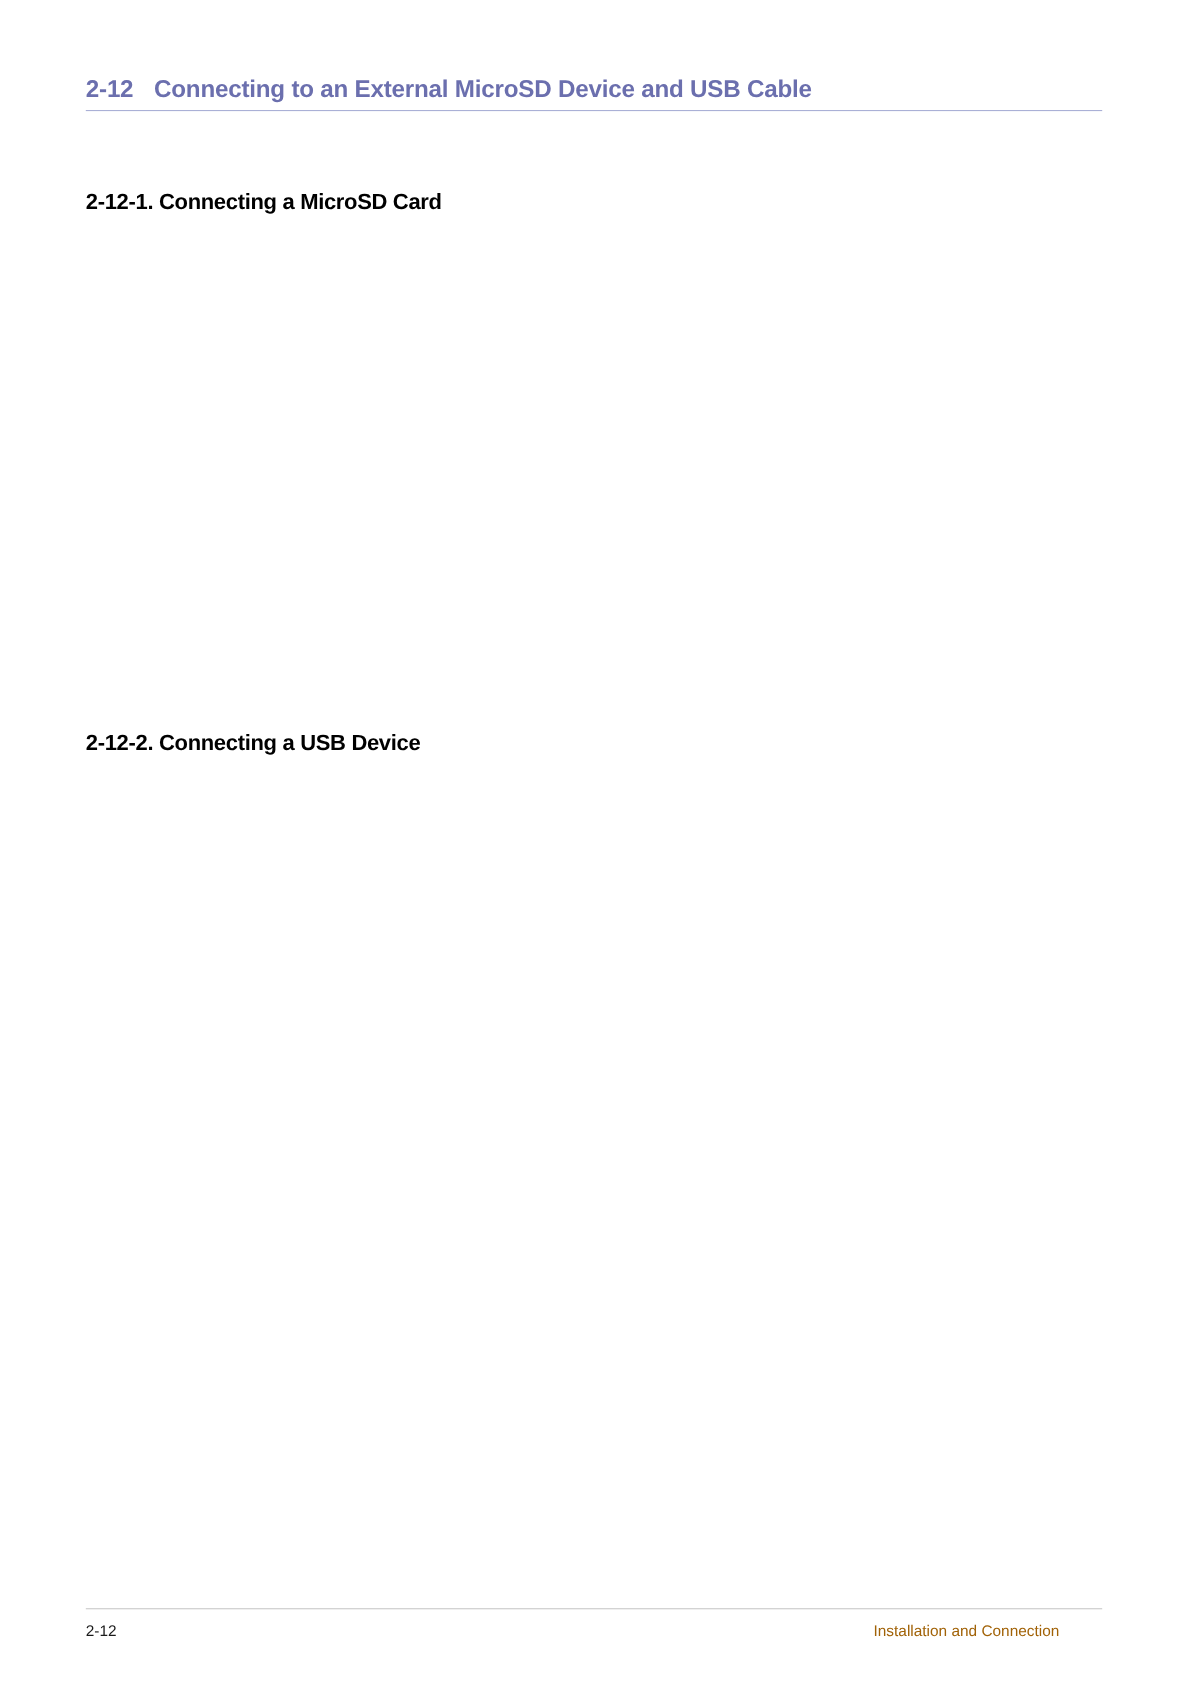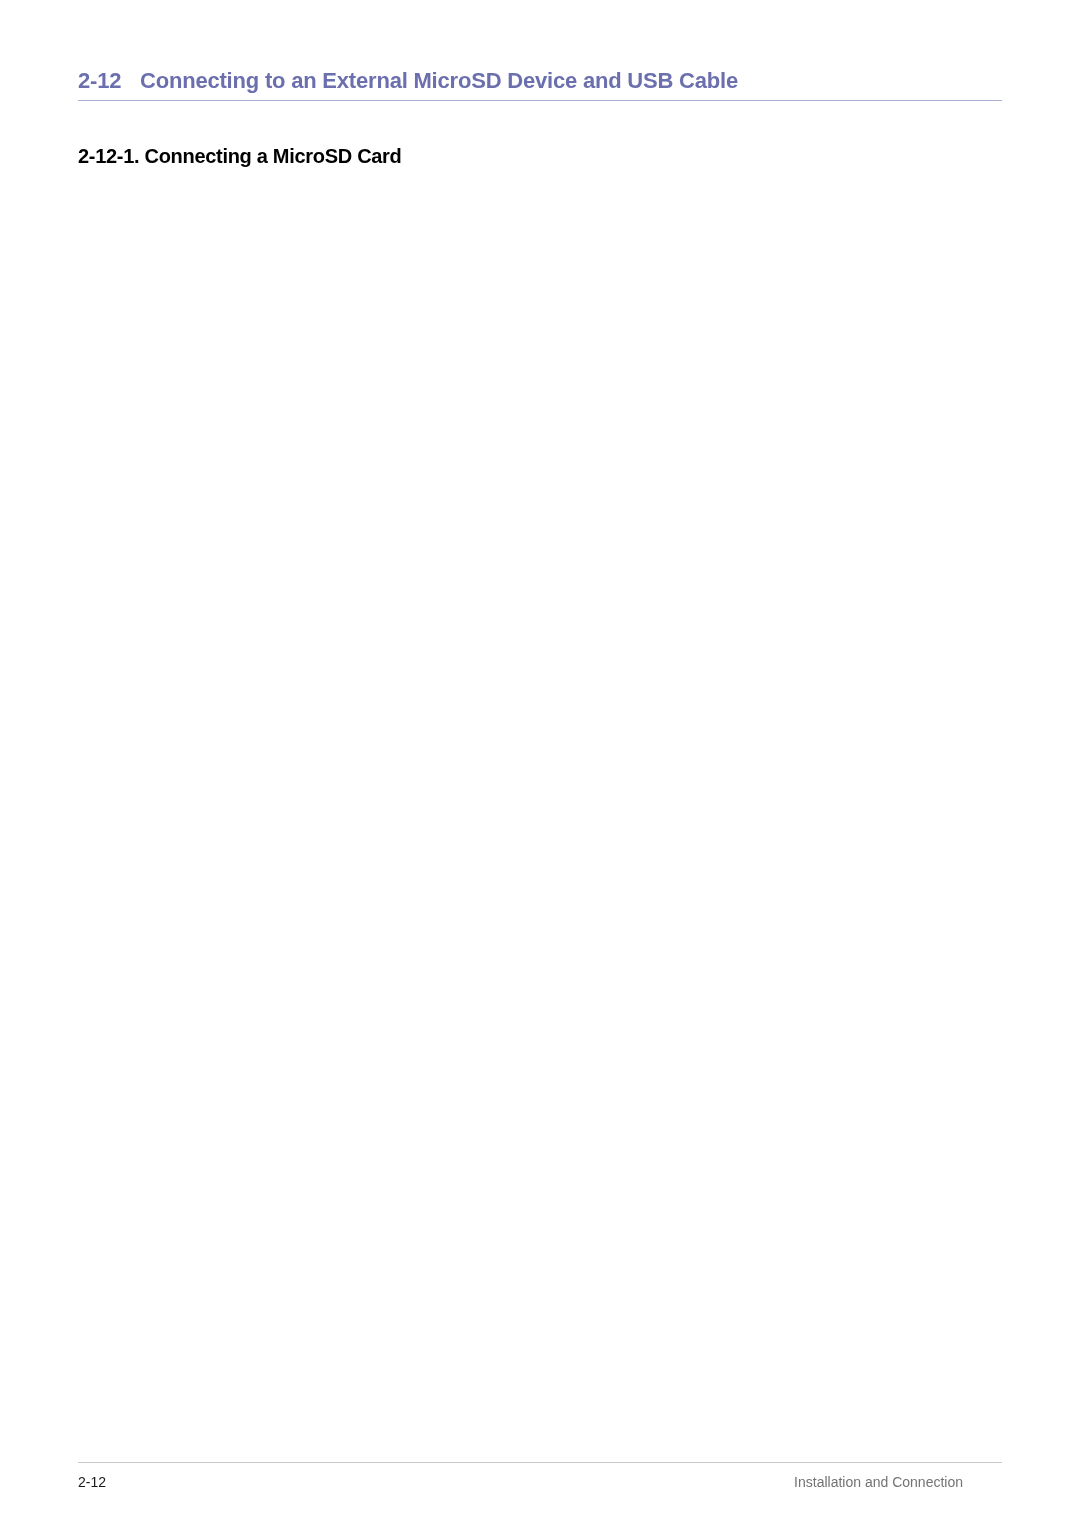--- a/index.html
+++ b/index.html
@@ -6,40 +6,41 @@
   body{width:1080px;height:1528px;font-family:"Liberation Sans",sans-serif;-webkit-font-smoothing:antialiased;}
   .page{position:relative;width:1041px;height:1528px;overflow:hidden;background:#fff;}
 
   
   .hdr{position:absolute;left:78px;top:68px;width:924px;}
   .hdr-row{display:flex;align-items:baseline;color:#6b6fae;font-weight:bold;font-size:22px;letter-spacing:-0.2px;}
   .hdr-num{width:62px;flex:none;}
   .hdr-rule{position:absolute;left:78px;top:100px;width:924px;height:1px;background:#aab0d6;}
 
   
-  .sec-title{position:absolute;left:78px;color:#000;font-weight:bold;font-size:20px;letter-spacing:-0.3px;}
+  .sec-title{position:absolute;left:78px;color:#000;font-weight:bold;font-size:20px;letter-spacing:-0.3px;margin-top:28px;}
 
   
   .ftr-rule{position:absolute;left:78px;top:1462px;width:924px;height:1px;background:#c9c9c9;}
   .ftr-left{position:absolute;left:78px;top:1474px;font-size:14px;color:#1a1a1a;}
-  .ftr-right{position:absolute;right:78px;top:1474px;font-size:14px;color:#737373;}
+  .ftr-right{position:absolute;right:78px;top:1474px;font-size:14px;color:#a16207;}
 </style>
 </head>
 <body>
 
 <div class="page">
 
   <div class="hdr">
     <div class="hdr-row">
       <span class="hdr-num">2-12</span>
       <span>Connecting to an External MicroSD Device and USB Cable</span>
     </div>
   </div>
   <div class="hdr-rule"></div>
 
   <div class="sec-title" style="top:145px">2-12-1. Connecting a MicroSD Card</div>
 
+  <div class="sec-title" style="top:637px">2-12-2. Connecting a USB Device</div>
 
   <div class="ftr-rule"></div>
   <div class="ftr-left">2-12</div>
   <div class="ftr-right">Installation and Connection</div>
 
 </div>
 
 </body></html>

